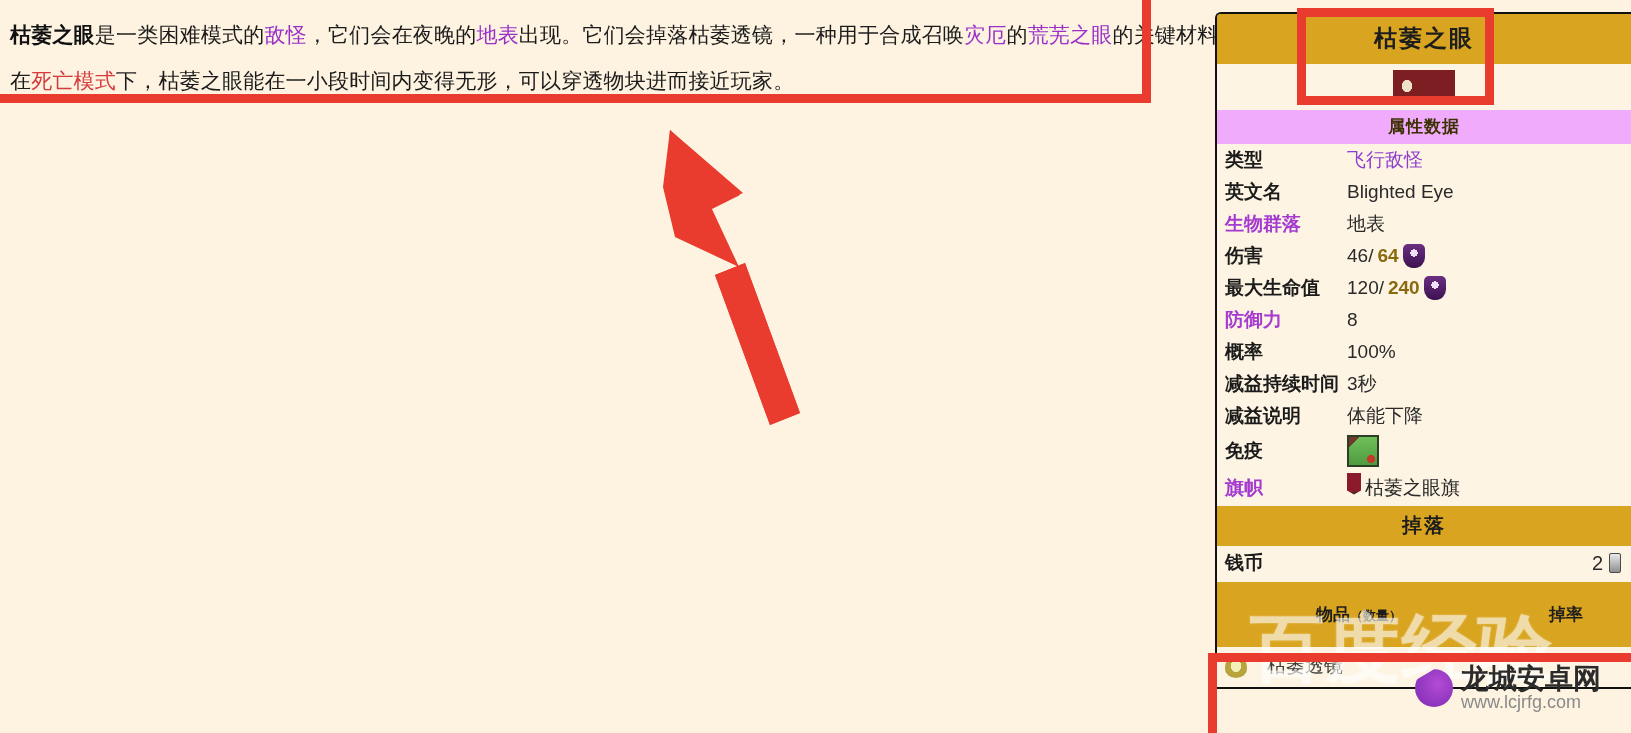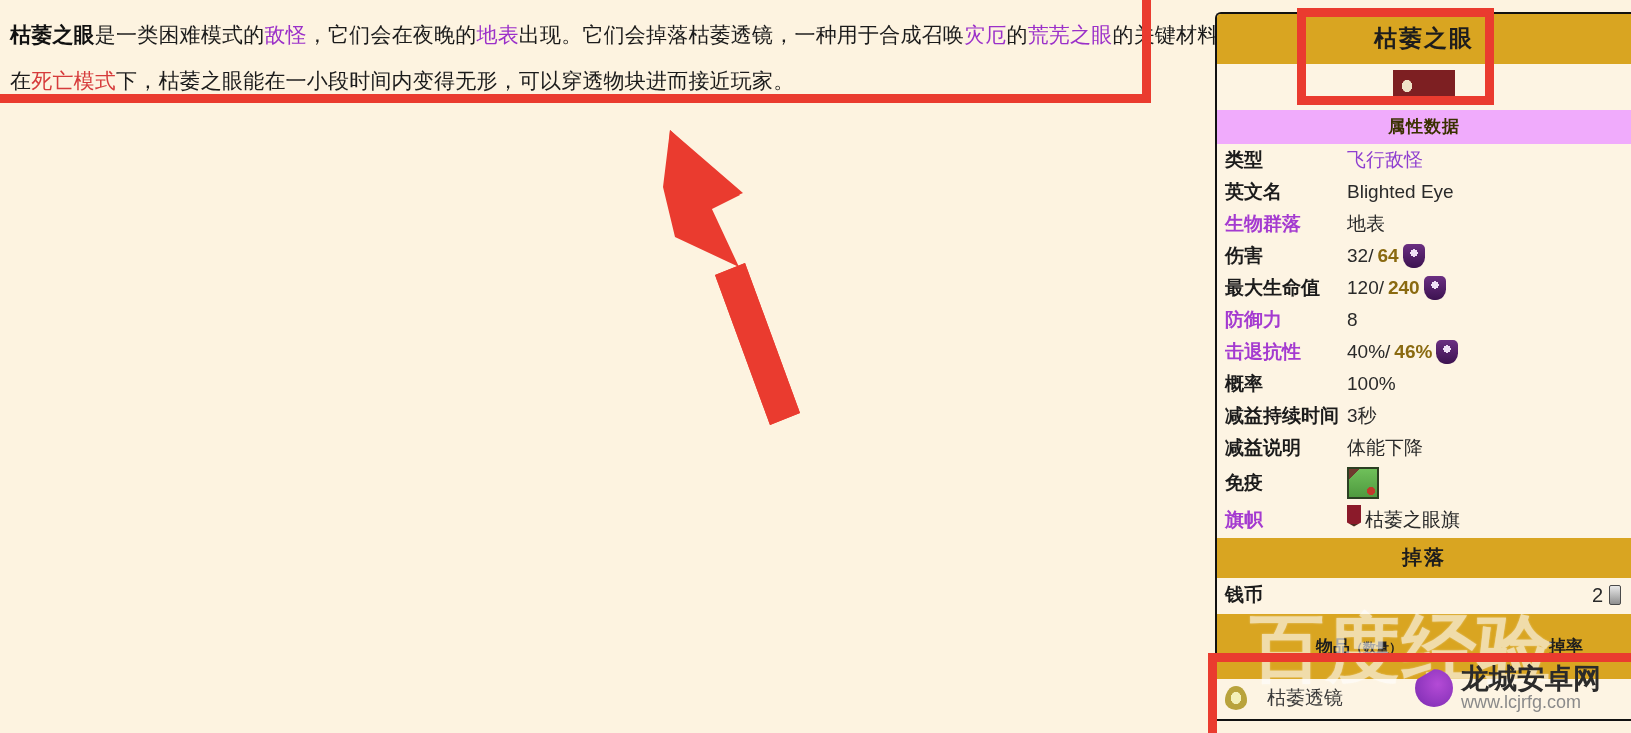--- a/index.html
+++ b/index.html
@@ -191,48 +191,40 @@
   </div>
 
   <div class="ib-row">
     <div class="ib-k link">生物群落</div>
     <div class="ib-v">地表</div>
   </div>
 
   <div class="ib-row">
     <div class="ib-k">伤害</div>
     <div class="ib-v">
-      <span>32/</span>
+      <span>46/</span>
         <b>64</b>
       <span class="icon-head"></span>
     </div>
   </div>
 
   <div class="ib-row">
     <div class="ib-k">最大生命值</div>
     <div class="ib-v">
       <span>120/</span>
         <b>240</b>
       <span class="icon-head"></span>
     </div>
   </div>
 
   <div class="ib-row">
     <div class="ib-k link">防御力</div>
     <div class="ib-v">8</div>
   </div>
 
-  <div class="ib-row">
-    <div class="ib-k link">击退抗性</div>
-    <div class="ib-v">
-      <span>40%/</span>
-        <b>46%</b>
-      <span class="icon-head"></span>
-    </div>
-  </div>
 
 
   <div class="ib-row">
     <div class="ib-k">概率</div>
     <div class="ib-v">100%</div>
   </div>
 
   <div class="ib-row">
     <div class="ib-k">减益持续时间</div>
     <div class="ib-v">3秒</div>

